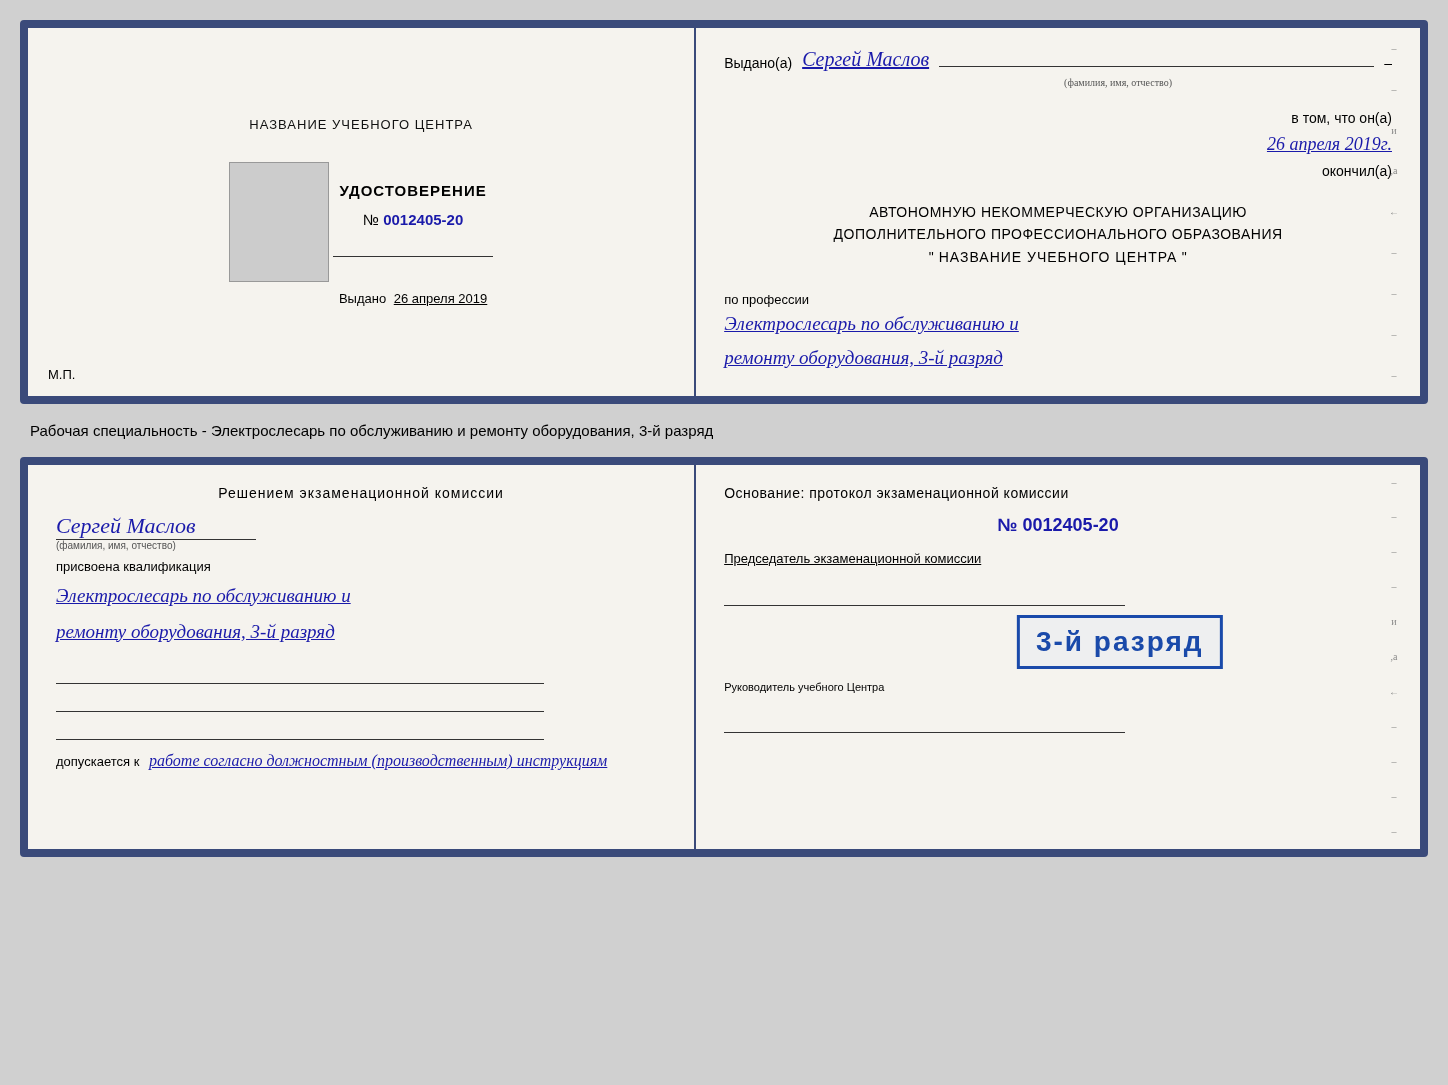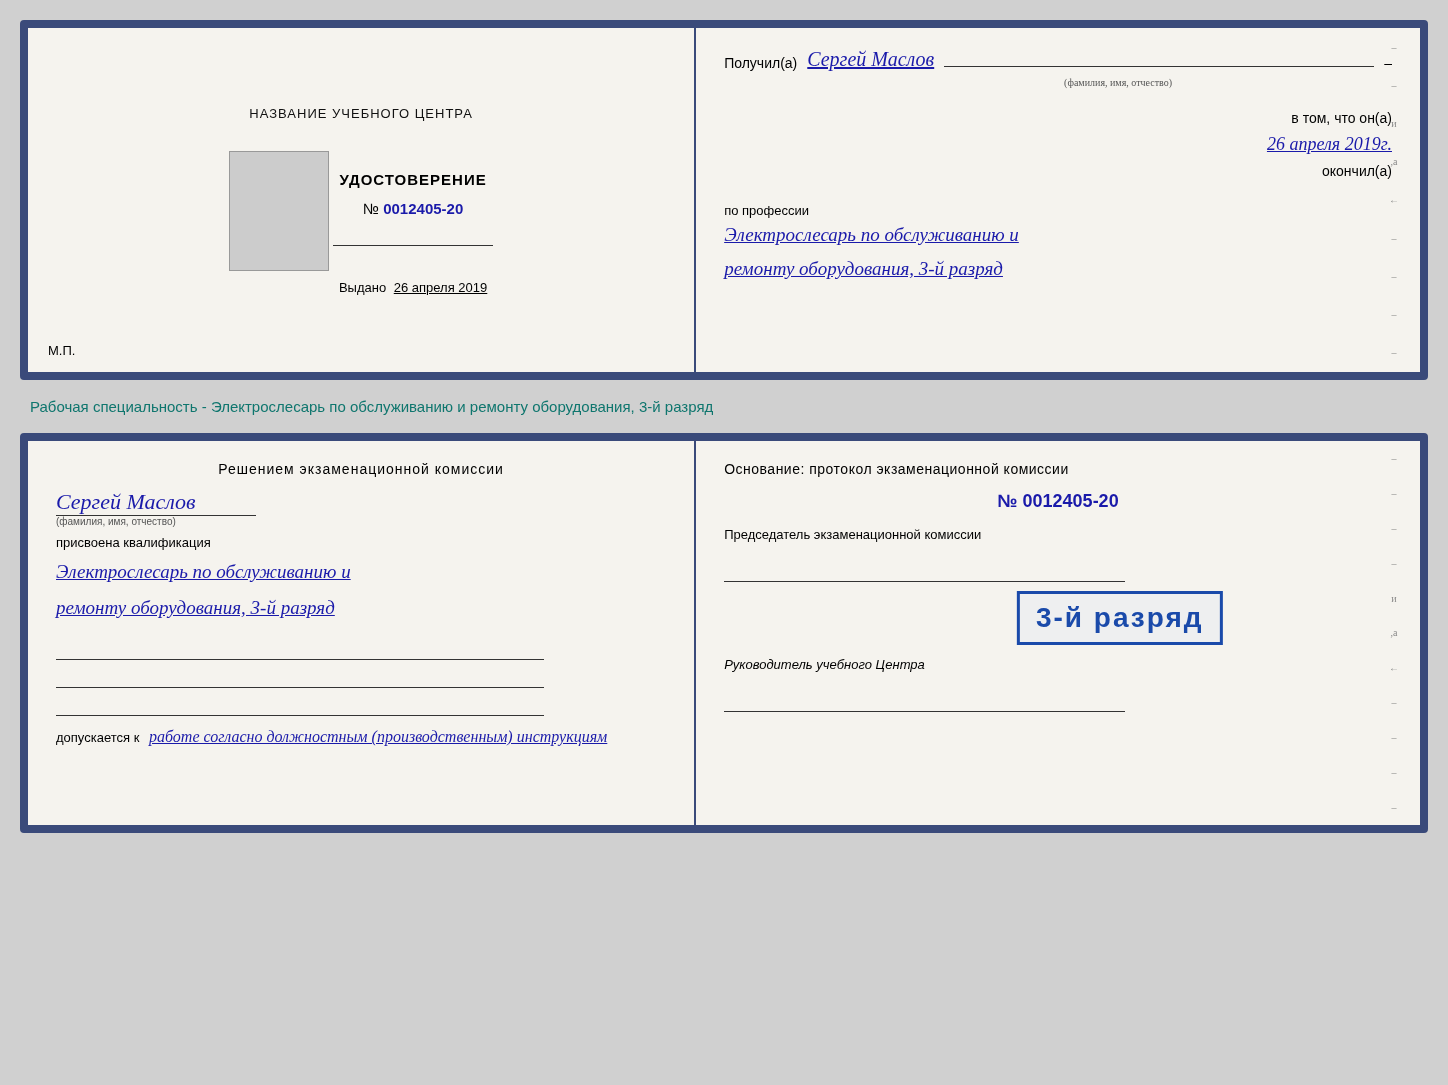--- a/index.html
+++ b/index.html
@@ -173,21 +173,21 @@
       color: #1a1aaa;
       text-decoration: underline;
       font-style: italic;
       line-height: 1.8;
     }
 
     
     .between-text {
       font-size: 15px;
       font-family: Arial, sans-serif;
-      color: #0f766e;
+      color: #000000;
       padding: 0 10px;
     }
 
     
     .second-doc-left {
       padding: 20px 28px;
     }
 
     .decision-title {
       font-size: 14px;
@@ -279,20 +279,21 @@
 
     .doc-date-line {
       font-size: 14px;
       font-family: Arial, sans-serif;
     }
 
     .chairman-label {
       font-size: 13px;
       font-family: Arial, sans-serif;
       line-height: 1.4;
+      text-decoration: underline;
     }
 
     .stamp-box {
       border: 3px solid #1a4aaa;
       padding: 8px 16px;
       display: inline-block;
       position: absolute;
       bottom: 180px;
       left: 50%;
       transform: translateX(-20%);
@@ -301,25 +302,24 @@
 
     .stamp-text {
       font-size: 28px;
       font-weight: bold;
       color: #1a4aaa;
       font-family: Arial, sans-serif;
       letter-spacing: 2px;
     }
 
     .rukovoditel-label {
-      font-size: 13px;
+      font-size: 11px;
       font-family: Arial, sans-serif;
       line-height: 1.4;
       margin-top: 8px;
-      font-style: italic;
     }
 
     .sig-right-line {
       border-bottom: 1px solid #333;
       width: 60%;
       height: 20px;
       margin-top: 4px;
     }
 
     .corner-marks {
@@ -364,35 +364,44 @@
             </div>
           </div>
         </div>
       </div>
       <div class="mp-label">М.П.</div>
     </div>
 
     <div class="doc-half right-content" style="max-width: 52%;">
 
       <div class="recipient-line">
-        <span>Получил(а)</span>
+        <span>Выдано(а)</span>
         <span class="handwritten">Сергей Маслов</span>
         <span class="dash"></span>
         <span>–</span>
       </div>
       <div style="text-align: center; margin-top: -8px; margin-left: 120px;">
         <span class="subtitle-small">(фамилия, имя, отчество)</span>
       </div>
 
       <div class="vtom-line" style="margin-top: 8px;">
         <span>в том, что он(а)</span>
         <span class="date-handwritten">26 апреля 2019г.</span>
         <span>окончил(а)</span>
       </div>
 
+      <div class="org-block" style="margin-top: 8px;">
+        <div>АВТОНОМНУЮ НЕКОММЕРЧЕСКУЮ ОРГАНИЗАЦИЮ</div>
+        <div>ДОПОЛНИТЕЛЬНОГО ПРОФЕССИОНАЛЬНОГО ОБРАЗОВАНИЯ</div>
+        <div>
+          <span>"</span>
+          <span class="org-name-placeholder">НАЗВАНИЕ УЧЕБНОГО ЦЕНТРА</span>
+          <span>"</span>
+        </div>
+      </div>
 
       <div style="margin-top: 10px;">
         <div class="profession-label">по профессии</div>
         <div class="profession-handwritten">Электрослесарь по обслуживанию и</div>
         <div class="profession-handwritten">ремонту оборудования, 3-й разряд</div>
       </div>
 
       <div class="corner-marks">
         <span class="corner-mark">–</span>
         <span class="corner-mark">–</span>

